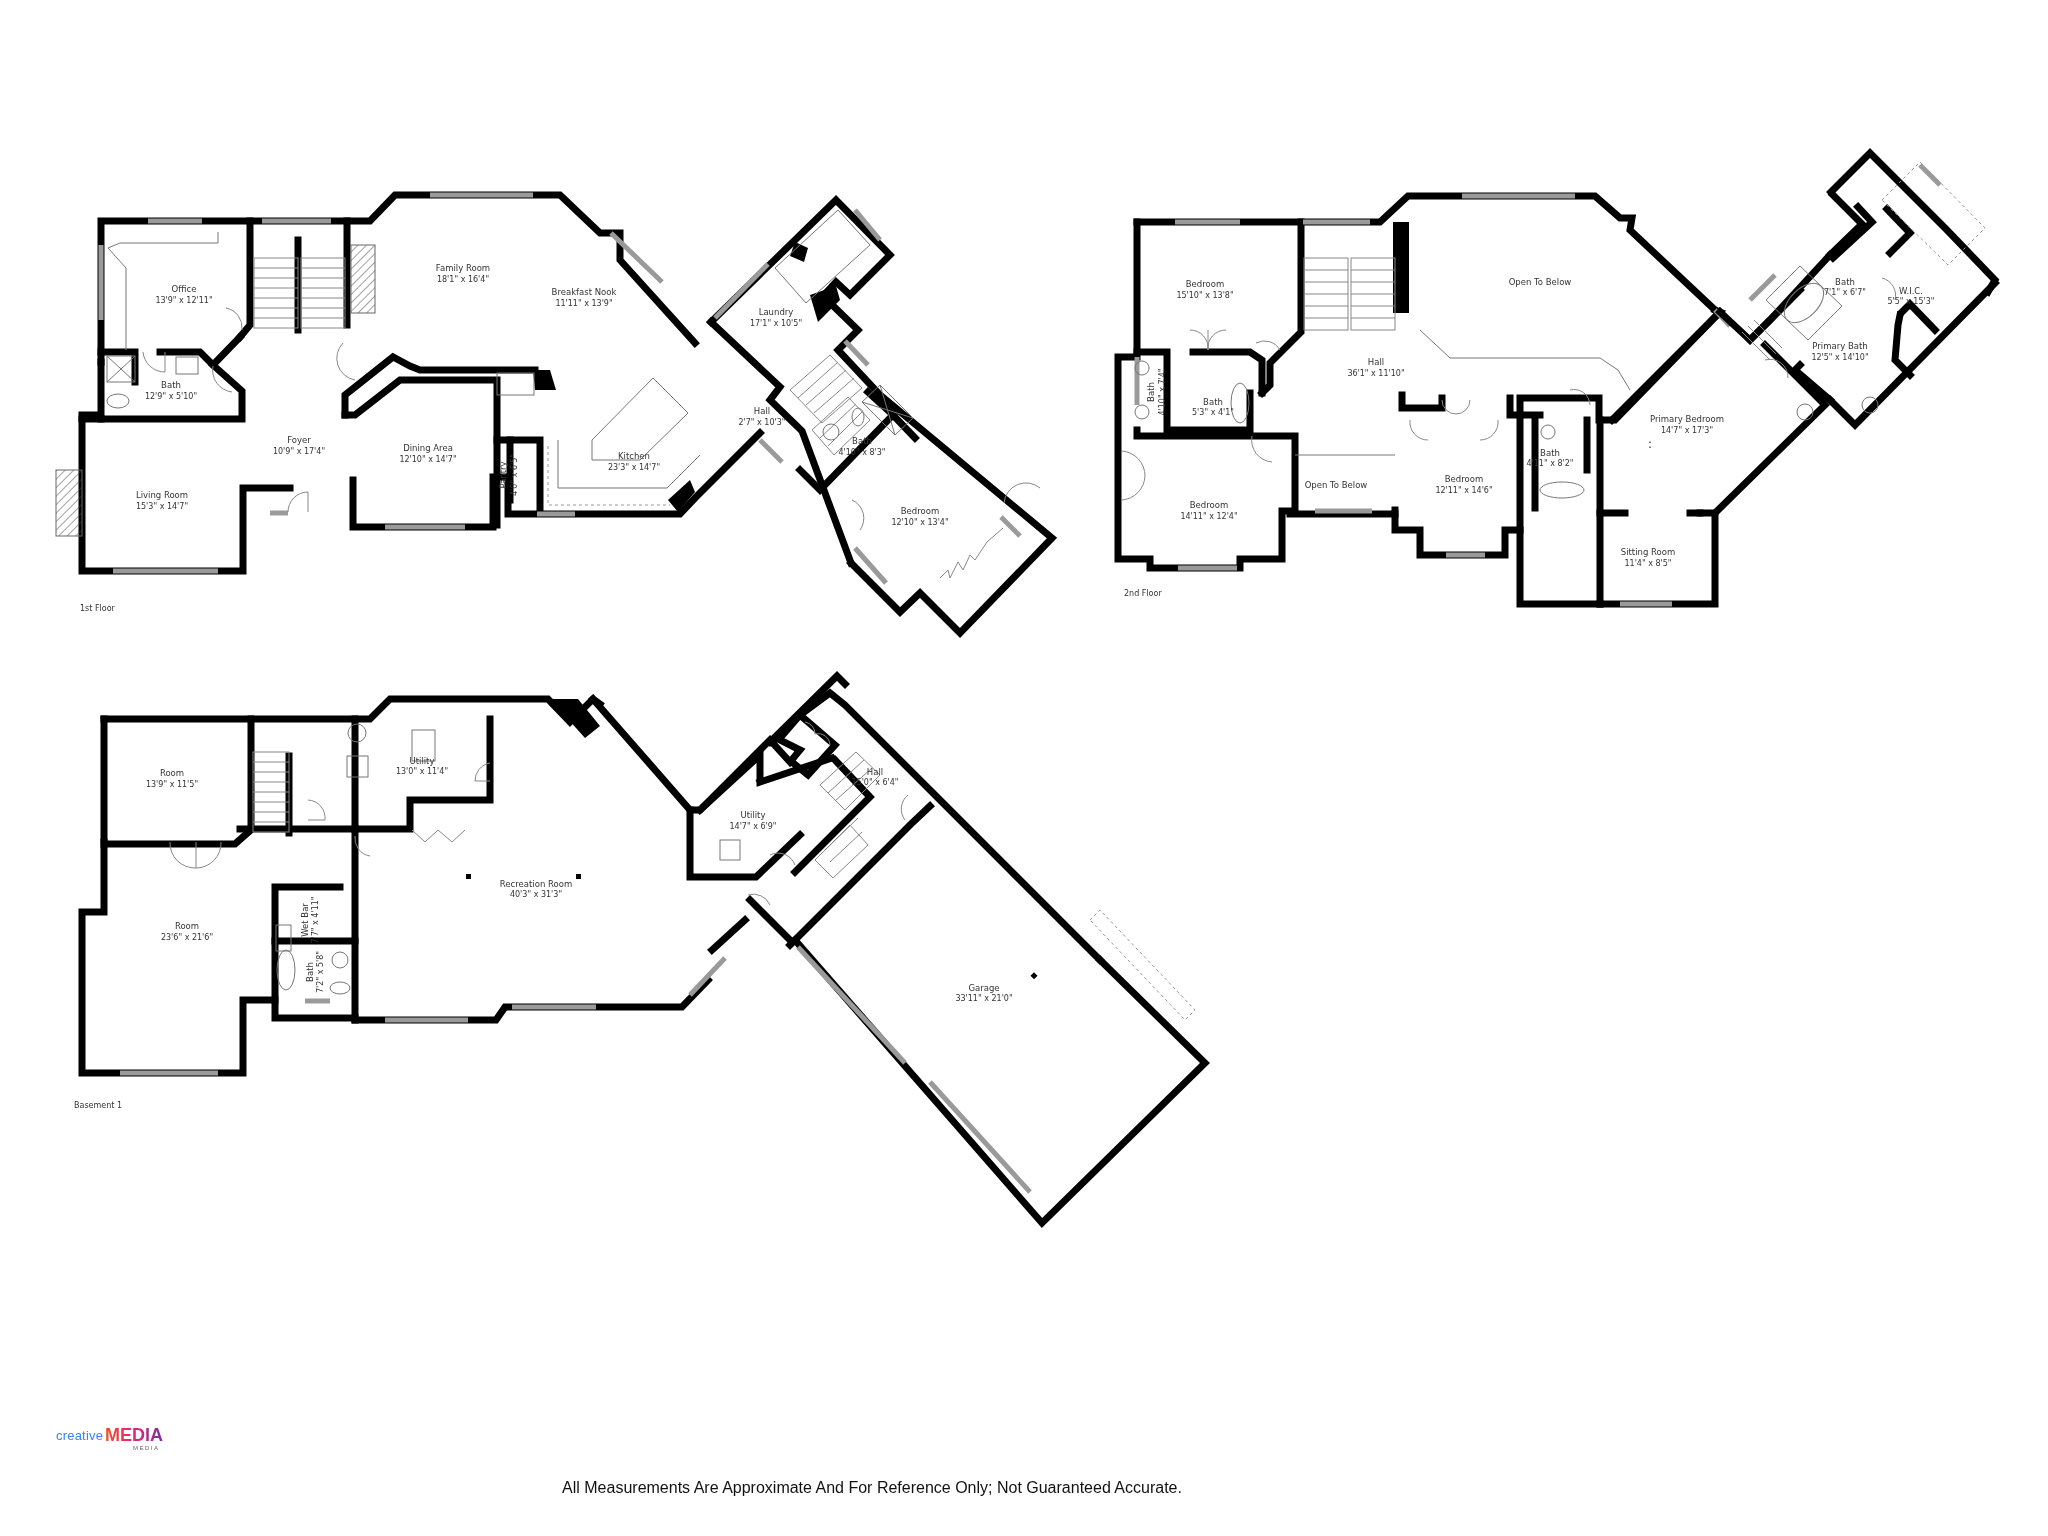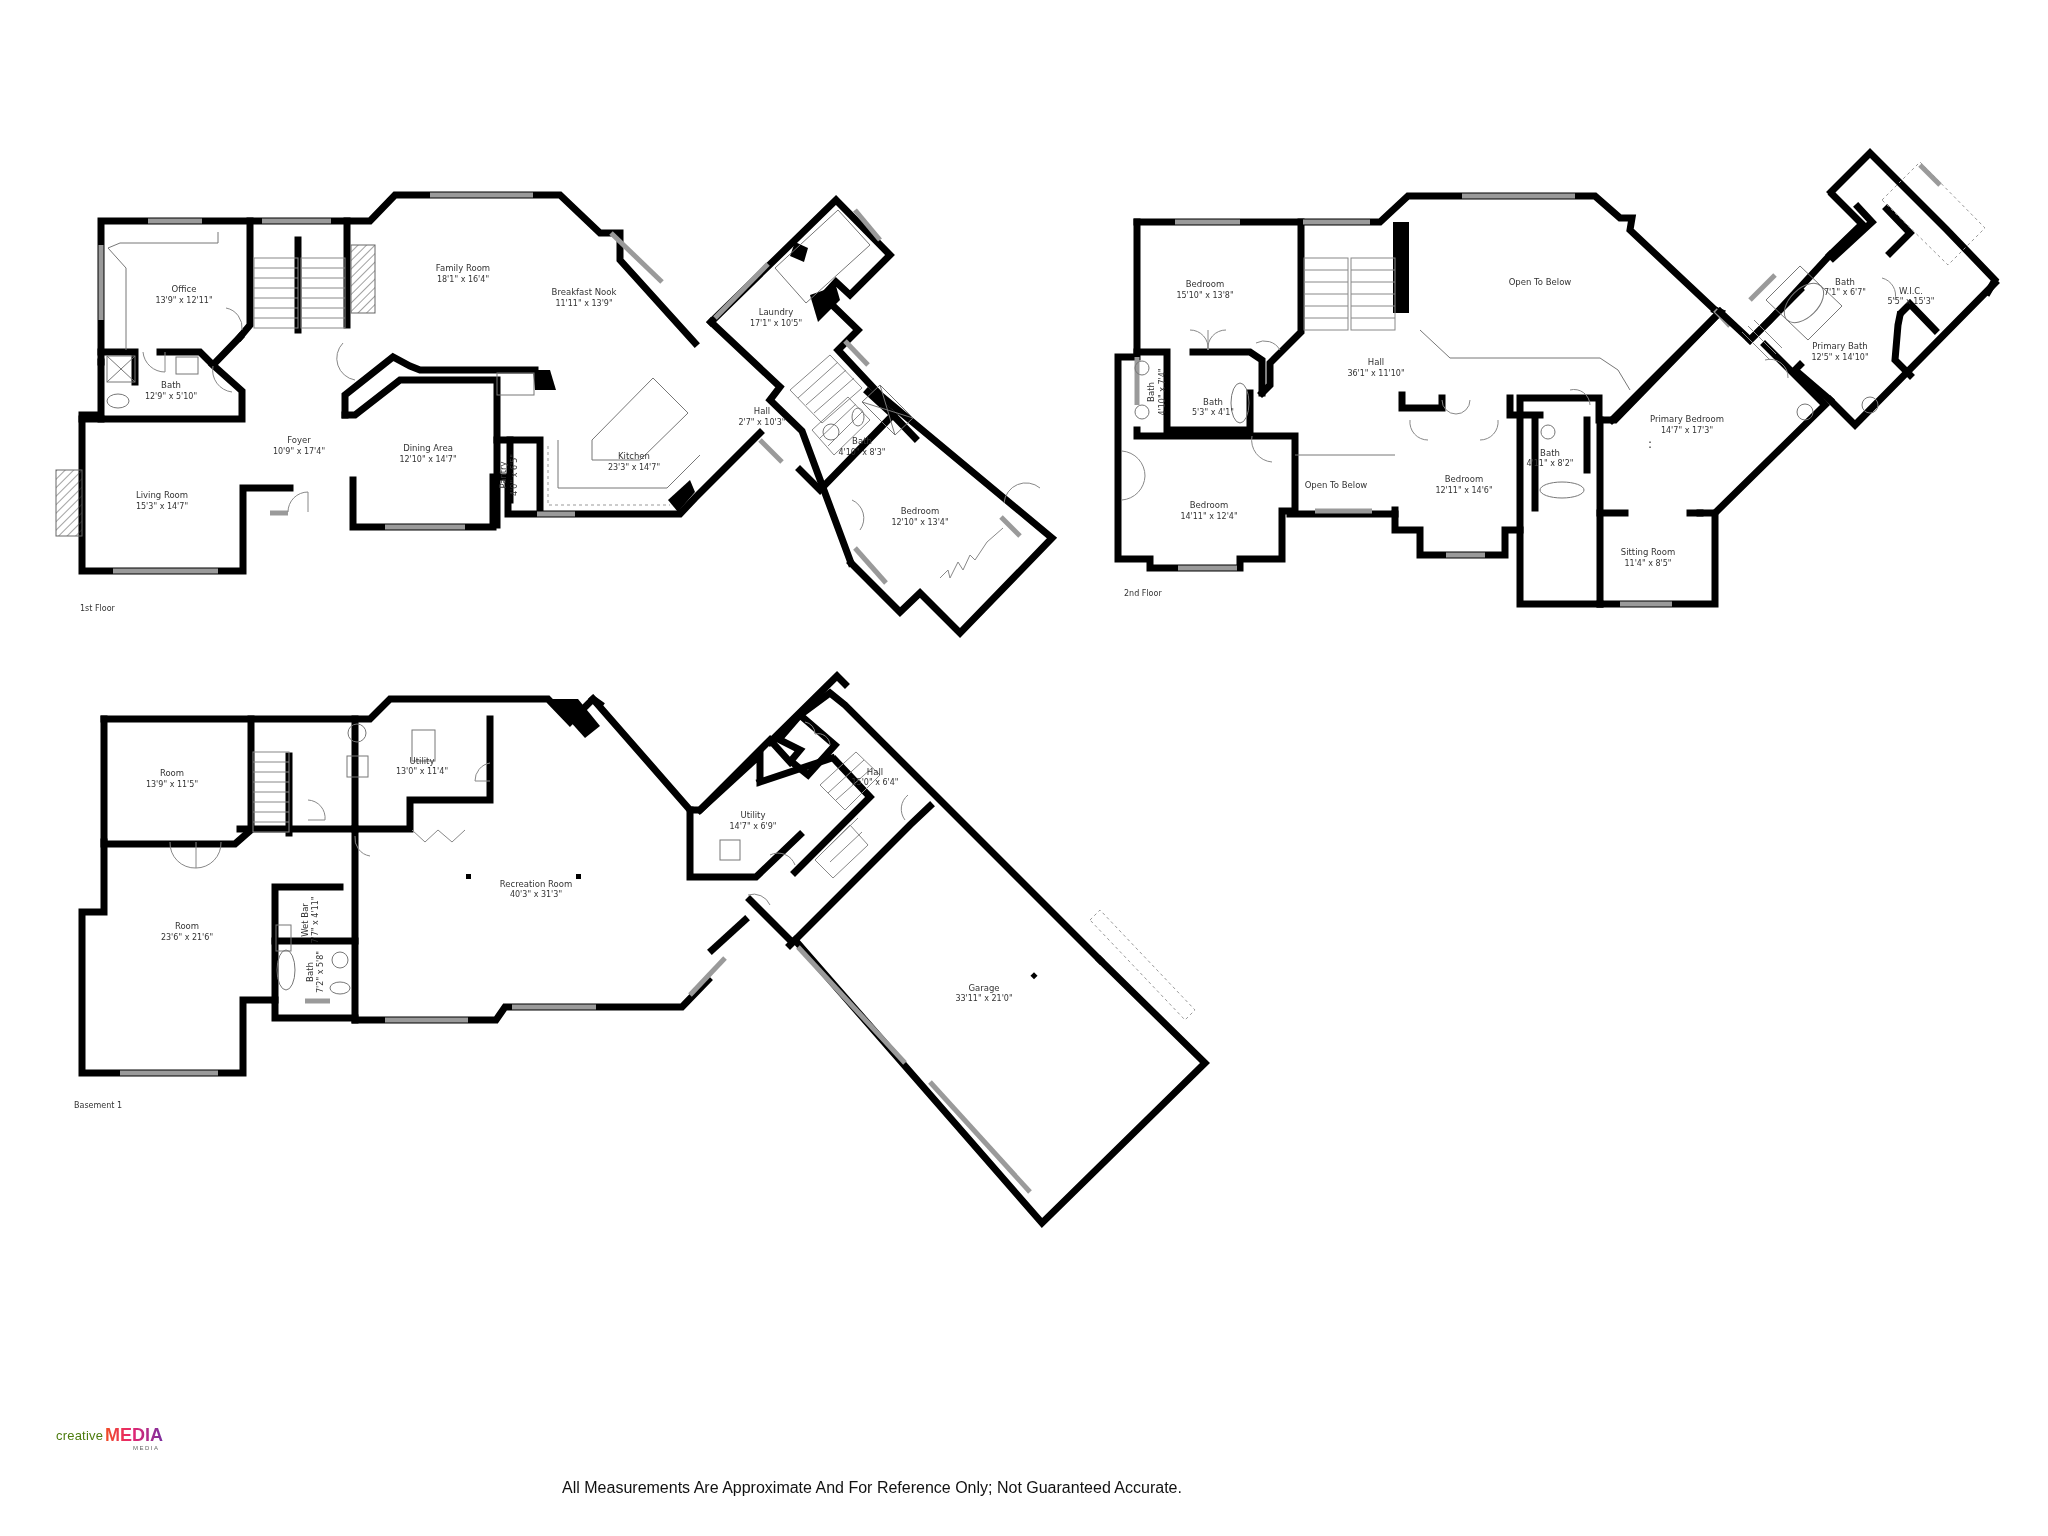--- a/index.html
+++ b/index.html
@@ -10,21 +10,21 @@
   .fixture { fill: none; stroke: #777; stroke-width: 1; }
   .fixture-d { fill: none; stroke: #999; stroke-width: 1; stroke-dasharray: 3 3; }
   .stair { fill: none; stroke: #888; stroke-width: 1; }
   .solid { fill: #000; }
   .door { fill: none; stroke: #888; stroke-width: 1; }
   .hatch { fill: url(#hatch); stroke: #666; stroke-width: 1; }
   .room-name { font-size: 8.5px; fill: #333; text-anchor: middle; font-family: "DejaVu Sans", sans-serif; }
   .room-dim  { font-size: 8px; fill: #333; text-anchor: middle; font-family: "DejaVu Sans", sans-serif; }
   .floor-label { font-size: 8px; fill: #333; font-family: "DejaVu Sans", sans-serif; }
   .logo { position: absolute; left: 56px; top: 1426px; width: 110px; height: 26px; }
-  .logo .l1 { position: absolute; left: 0; top: 2px; font-size: 13px; color: #4d7c0f; font-family: "Liberation Sans", sans-serif; letter-spacing: 0.2px; }
+  .logo .l1 { position: absolute; left: 0; top: 2px; font-size: 13px; color: #3b82f6; font-family: "Liberation Sans", sans-serif; letter-spacing: 0.2px; }
   .logo .l2 { position: absolute; left: 49px; top: -1px; font-size: 18px; font-weight: bold; font-family: "Liberation Sans", sans-serif;
               background: linear-gradient(90deg, #f04e23 0%, #e8266f 45%, #7b2fa0 100%); -webkit-background-clip: text; background-clip: text; color: transparent; }
   .logo .l3 { position: absolute; left: 77px; top: 19px; font-size: 6px; letter-spacing: 1.5px; color: #666; font-family: "Liberation Sans", sans-serif; }
   .disclaimer { position: absolute; left: 0; width: 1744px; top: 1479px; text-align: center; font-size: 16px; color: #111; font-family: "Liberation Sans", sans-serif; }
 </style>
 </head>
 <body>
 
 <svg class="plan" viewBox="0 0 2048 1536" xmlns="http://www.w3.org/2000/svg">
   <defs>

